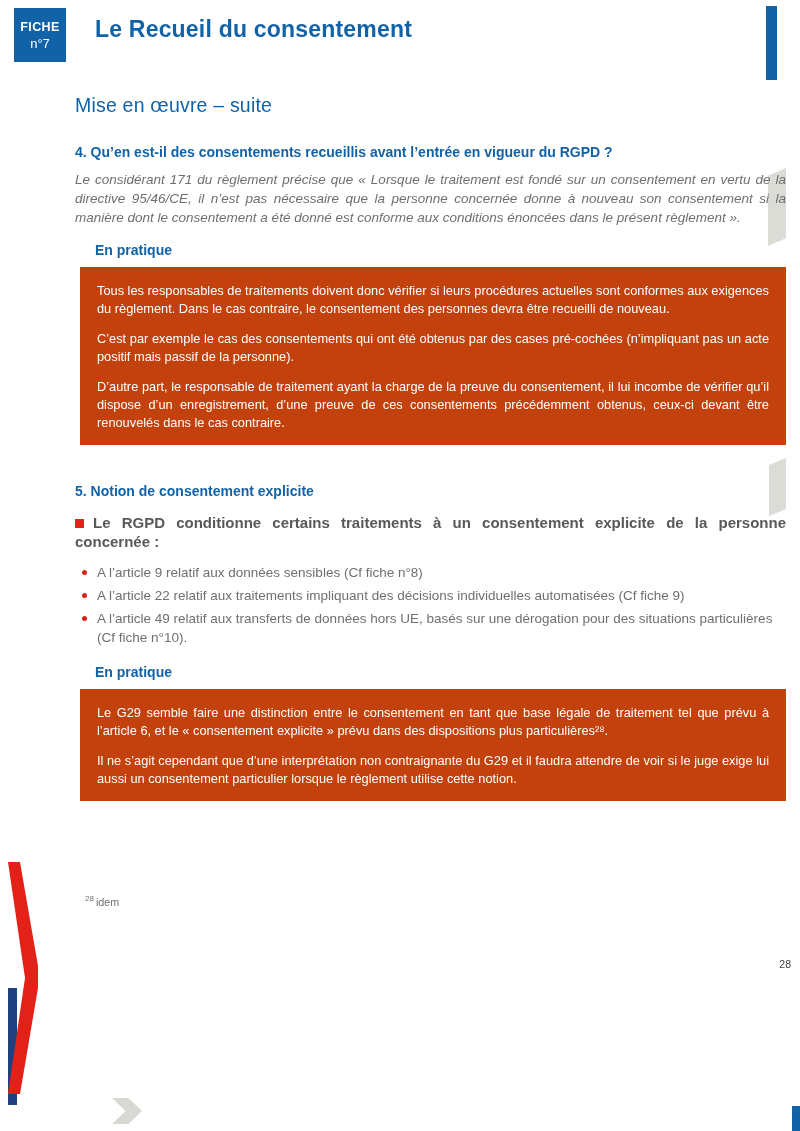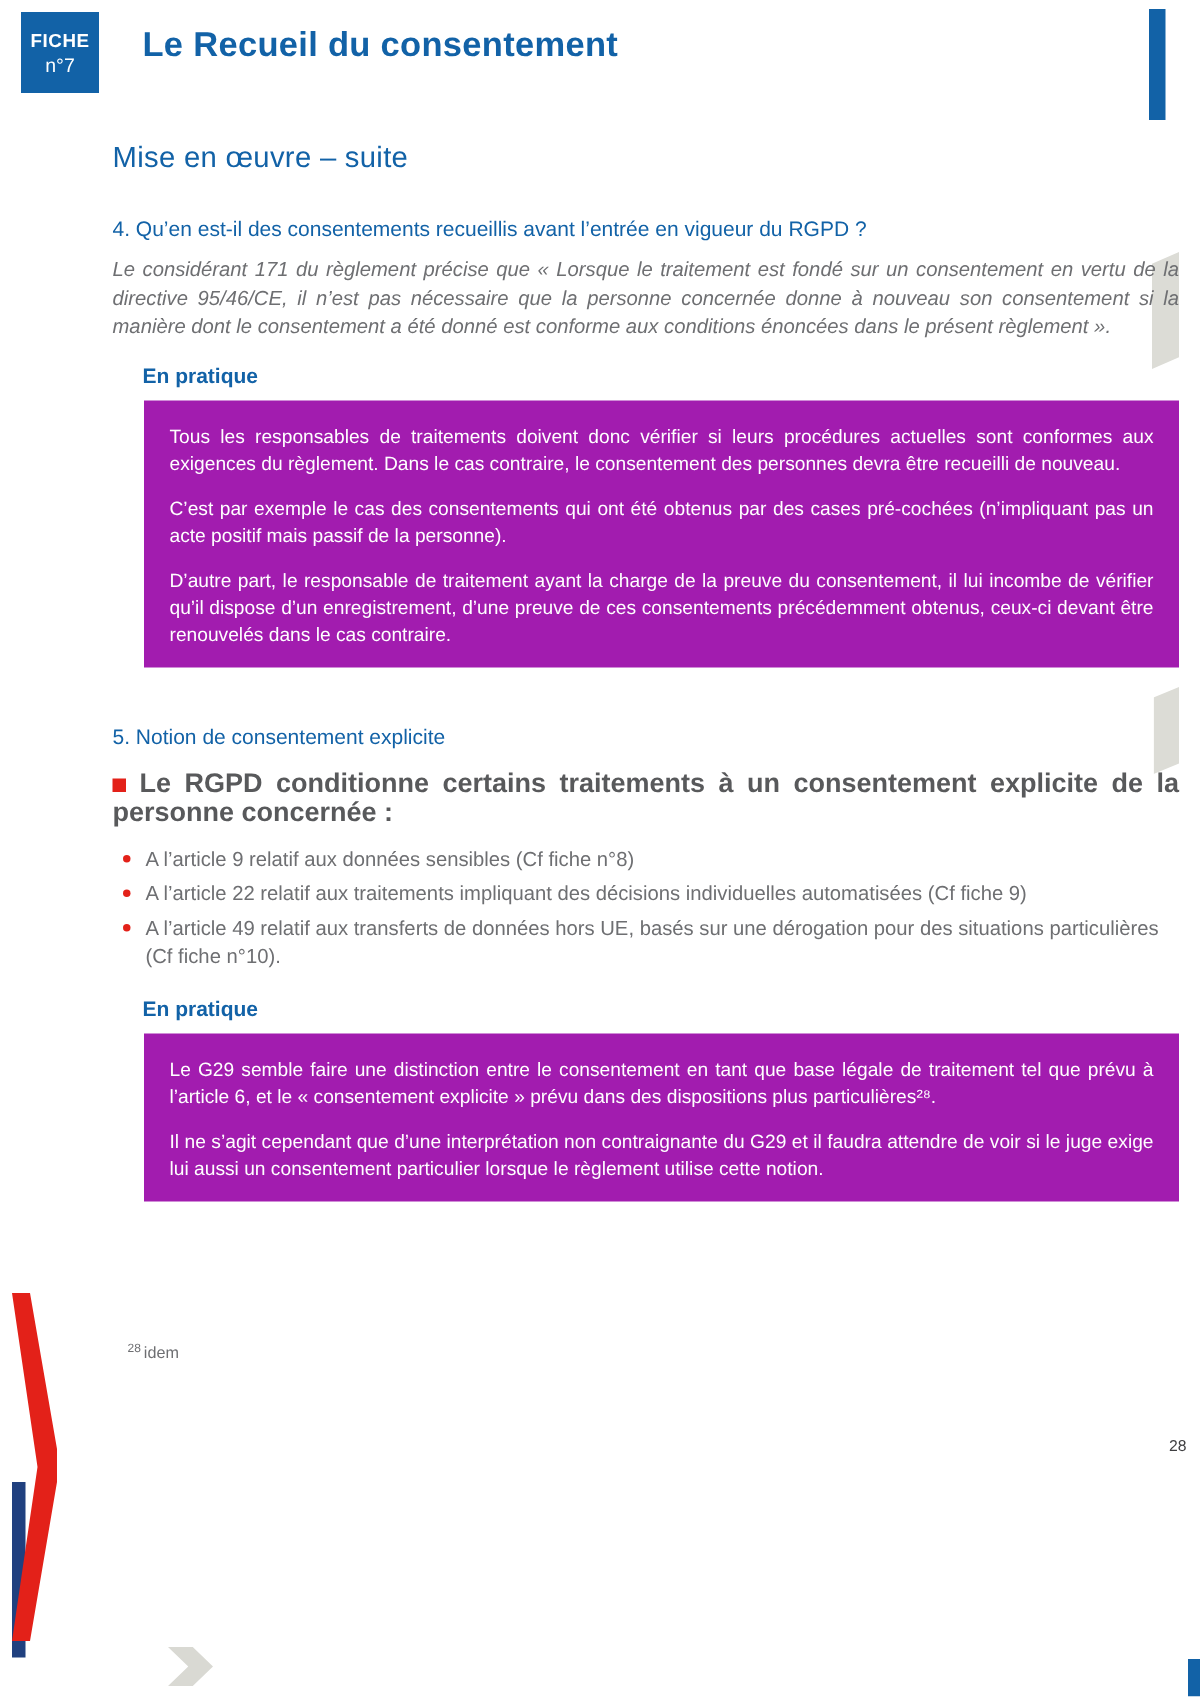--- a/index.html
+++ b/index.html
@@ -34,40 +34,40 @@
   .left-red-chevron { position:absolute; left:8px; top:862px; width:30px; height:232px; }
   .bottom-gray-chevron { position:absolute; left:112px; top:1098px; width:30px; height:26px; background:#d9d9d3;
                   clip-path:polygon(0 0, 55% 0, 100% 50%, 55% 100%, 0 100%, 45% 50%); }
   .bottom-right-bar { position:absolute; left:792px; top:1106px; width:8px; height:25px; background:#1262a7; }
 
   
   .content { position:absolute; left:0; top:80px; width:800px; padding:0 14px 0 75px; }
 
   .subtitle { color:#1262a7; font-size:19.5px; font-weight:normal; margin-top:14px; letter-spacing:.2px; }
 
-  .section-heading { color:#1262a7; font-size:14px; font-weight:normal; margin-top:27px; }
+  .section-heading { color:#1262a7; font-size:14px; font-weight:bold; margin-top:27px; }
 
   .body-par {
     margin-top:10px; color:#6e6f72; font-size:13.5px; line-height:19px;
     text-align:justify;
     font-style:italic;
   }
 
   .practice-label { color:#1262a7; font-size:14px; font-weight:bold; margin:15px 0 0 20px; }
 
   .blue-box {
-    margin-top:9px; margin-left:21px;
-    background:#a21caf; color:#ffffff;
+    margin-top:9px; margin-left:5px;
+    background:#c2410c; color:#ffffff;
     padding:15px 17px 13px 17px;
     font-size:12.8px; line-height:18px; text-align:justify;
   }
   .blue-box p { margin-bottom:12px; }
   .blue-box p:last-child { margin-bottom:0; }
 
-  .lead { margin-top:14px; color:#58595b; font-size:18px; font-weight:bold; line-height:19px; text-align:justify; }
+  .lead { margin-top:14px; color:#58595b; font-size:15px; font-weight:bold; line-height:19px; text-align:justify; }
   .lead .sq { display:inline-block; width:9px; height:9px; background:#e32119; margin-right:9px; }
 
   .bullet-list { margin-top:12px; }
   .bullet-item { display:flex; margin-bottom:4px; color:#6e6f72; font-size:13.5px; line-height:19px; }
   .bullet-item .dot { flex:0 0 auto; width:5px; height:5px; border-radius:50%; background:#e32119; margin:7px 10px 0 7px; }
   .bullet-item .txt { flex:1 1 auto; }
 
   .practice-label.second { margin-top:17px; }
 
   .footnotes { margin-top:88px; margin-left:10px; color:#6e6f72; font-size:10.8px; line-height:20px; }

